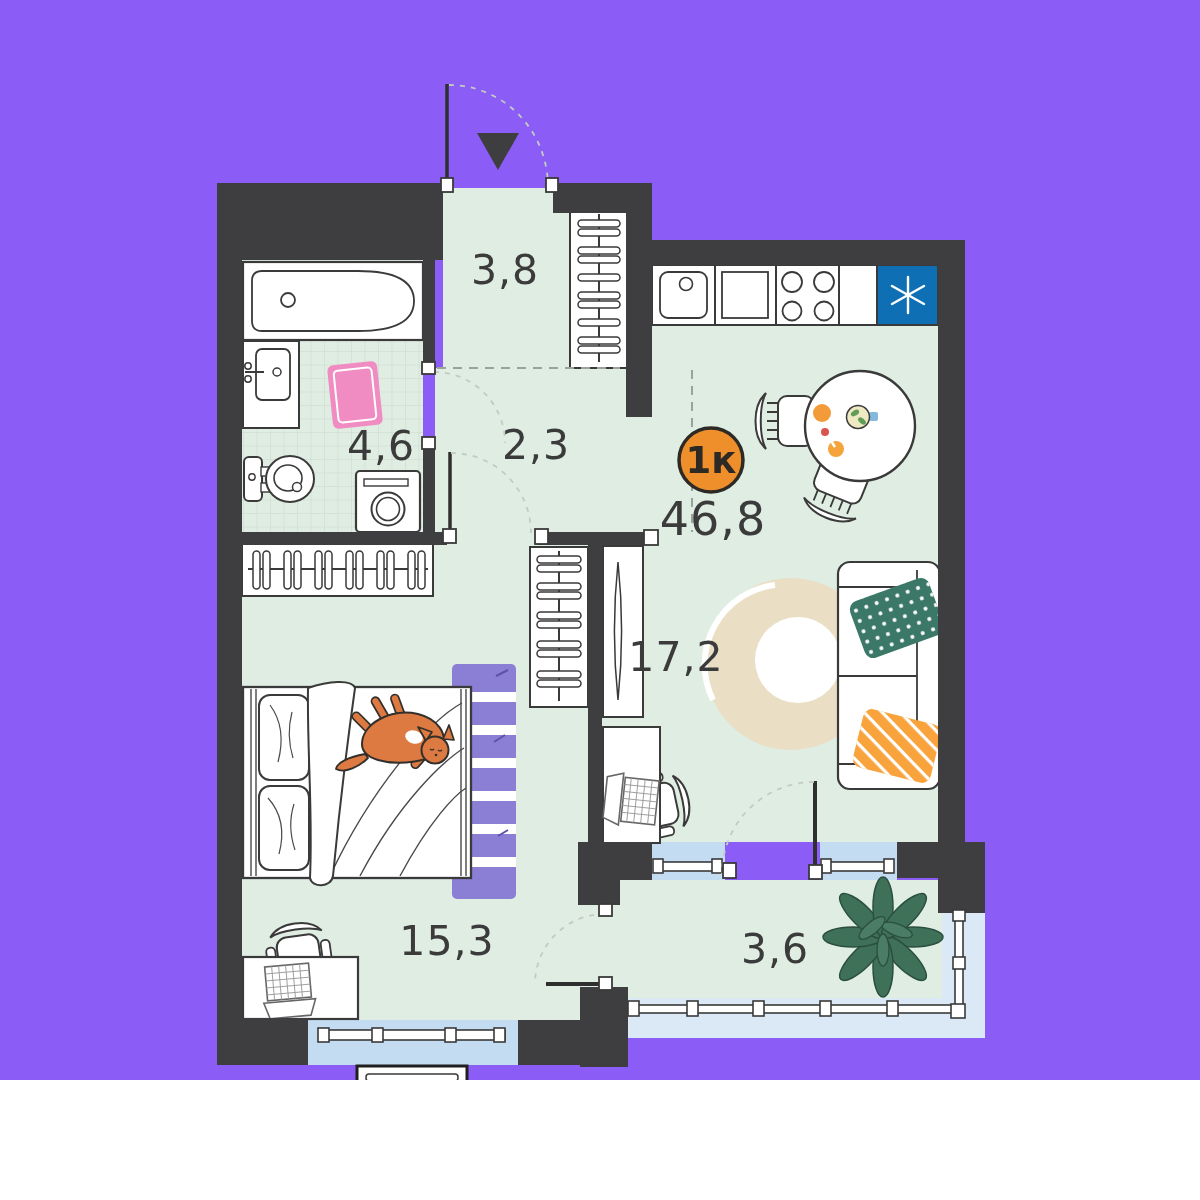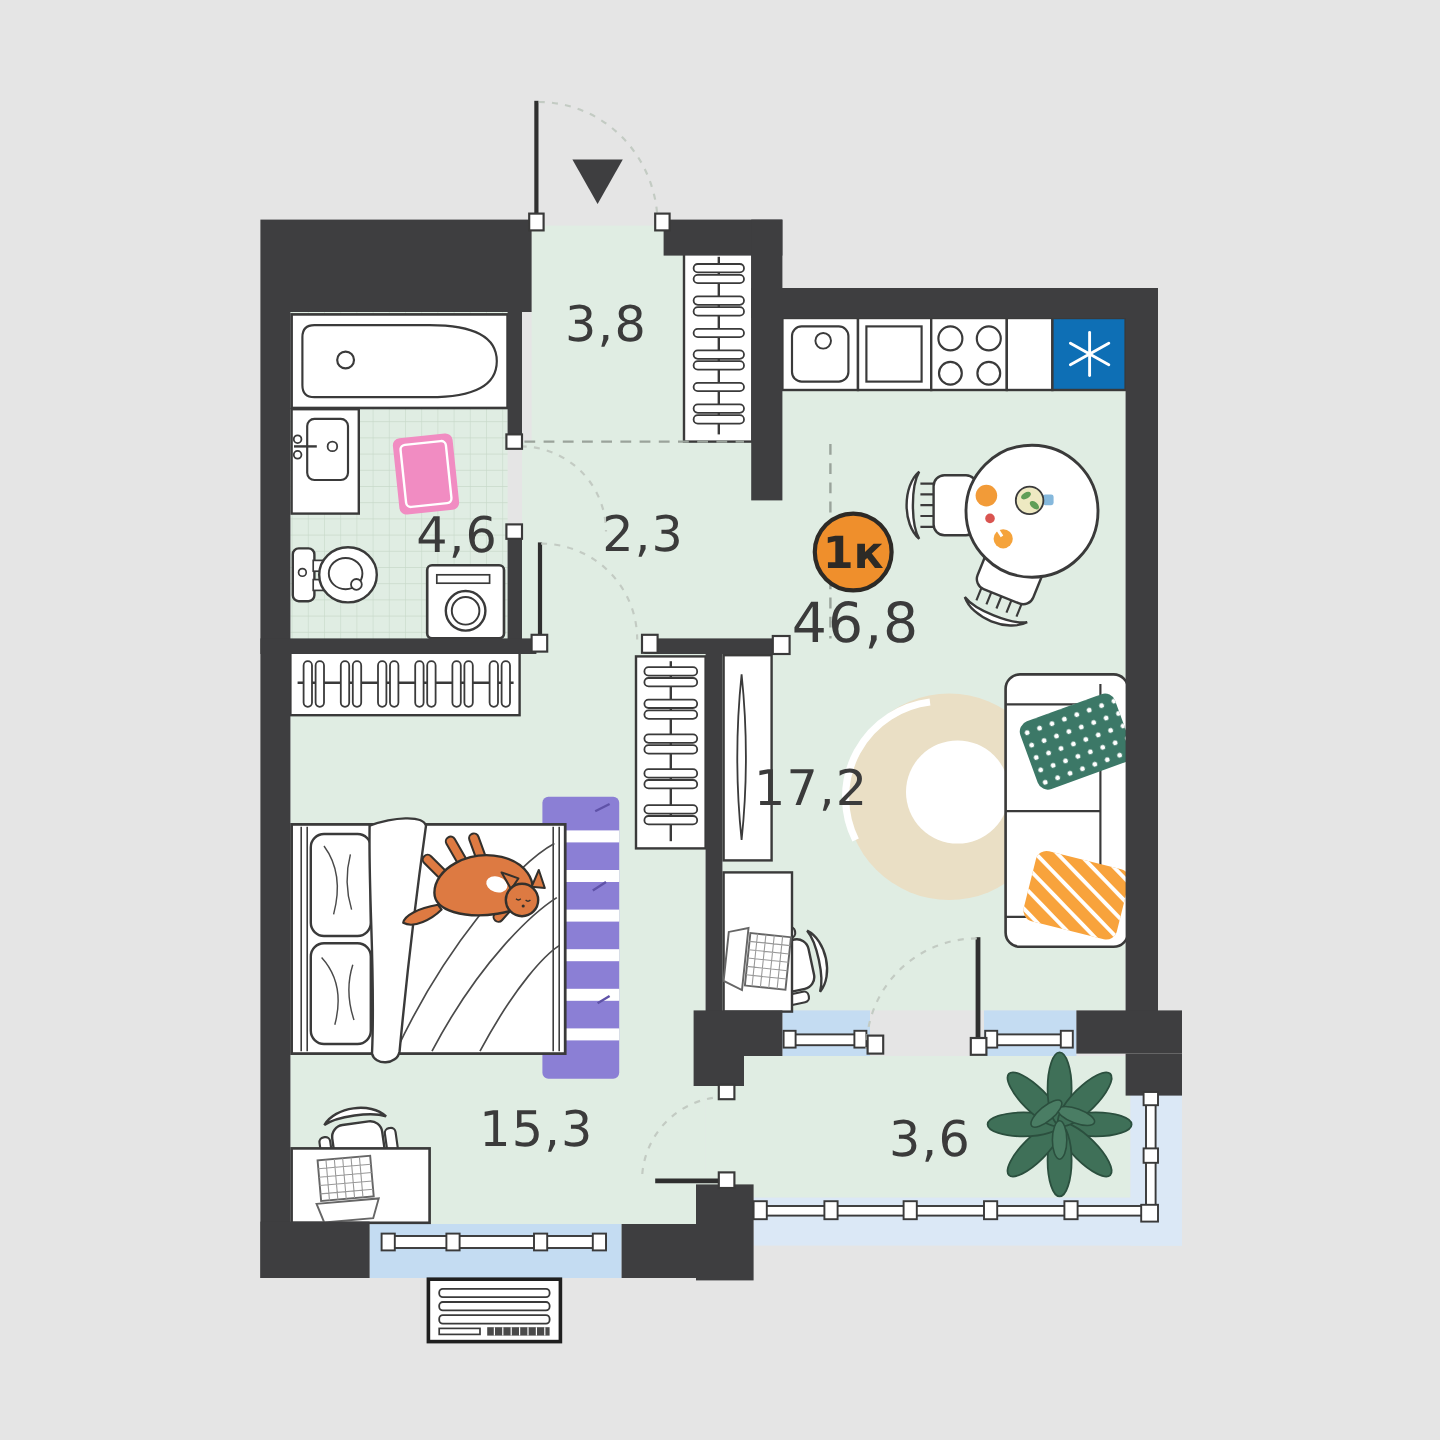--- a/index.html
+++ b/index.html
@@ -1,16 +1,16 @@
 <!DOCTYPE html>
 <html><head>
 <meta charset="utf-8">
 <style>
   html,body{margin:0;padding:0;background:#ffffff;}
-  .canvas{width:1200px;height:1200px;position:relative;background:#e5e5e5;}
+  .canvas{width:1200px;height:1080px;position:relative;background:#8b5cf6;}
   svg{display:block;}
   text{font-family:"DejaVu Sans","Liberation Sans",sans-serif;fill:#3b3b3b;}
   .area-label{font-size:41px;font-weight:500;letter-spacing:1px;}
   .total-label{font-size:46px;font-weight:500;letter-spacing:1px;}
   .badge-label{font-size:37px;font-weight:bold;fill:#2d2a26;}
 </style>
 </head>
 <body>
 
 <div class="canvas">

